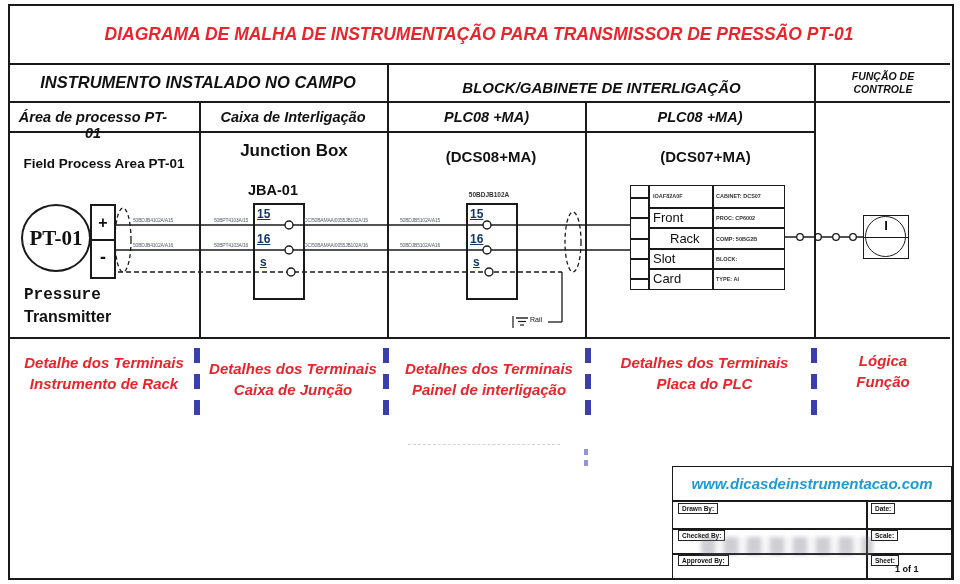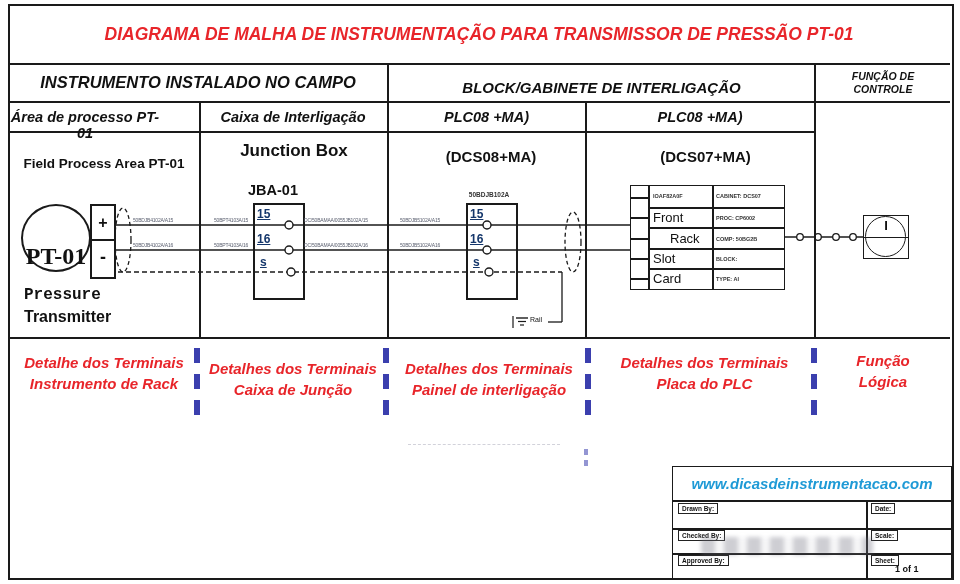--- a/index.html
+++ b/index.html
@@ -70,29 +70,29 @@
 <div class="abs vl" style="left:814px;top:64px;height:274px;"></div>
 <div class="abs vl" style="left:199px;top:102px;height:236px;"></div>
 <div class="abs vl" style="left:585px;top:102px;height:236px;"></div>
 
 <div class="abs bi red ctr" style="left:8px;top:24px;width:942px;font-size:17.5px;">DIAGRAMA DE MALHA DE INSTRUMENTAÇÃO PARA TRANSMISSOR DE PRESSÃO PT-01</div>
 
 <div class="abs bi ctr" style="left:8px;top:73px;width:380px;font-size:16.5px;">INSTRUMENTO INSTALADO NO CAMPO</div>
 <div class="abs bi ctr" style="left:388px;top:79px;width:427px;font-size:15px;">BLOCK/GABINETE DE INTERLIGAÇÃO</div>
 <div class="abs bi ctr" style="left:838px;top:70px;width:90px;font-size:10.5px;line-height:13px;">FUNÇÃO DE CONTROLE</div>
 
-<div class="abs bi ctr" style="left:8px;top:109px;width:154px;font-size:14.5px;">Área de processo PT-01</div>
+<div class="abs bi ctr" style="left:8px;top:109px;width:154px;font-size:14.5px;padding-left:8px;">Área de processo PT-01</div>
 <div class="abs bi ctr" style="left:200px;top:109px;width:186px;font-size:14.5px;">Caixa de Interligação</div>
 <div class="abs bi ctr" style="left:388px;top:109px;width:197px;font-size:14.5px;">PLC08 +MA)</div>
 <div class="abs bi ctr" style="left:586px;top:109px;width:228px;font-size:14.5px;">PLC08 +MA)</div>
 
 <div class="abs b ctr" style="left:12px;top:156px;width:184px;font-size:13.5px;">Field Process Area PT-01</div>
 <div class="abs" style="left:21px;top:204px;width:66px;height:64px;border:2px solid #1a1a1a;border-radius:50%;
-     display:flex;align-items:flex-end;justify-content:center;background:#fff;
-     font-family:'Liberation Serif',serif;font-weight:bold;font-size:24px;">
+     display:flex;align-items:center;justify-content:center;background:#fff;
+     font-family:'Liberation Serif',serif;font-weight:bold;font-size:21px;">
   <span>PT-01</span>
 </div>
 <div class="abs box ctr" style="left:90px;top:204px;width:22px;height:33px;background:#fff;font-size:16px;font-weight:bold;line-height:33px;">
   <span>+</span>
 </div>
 <div class="abs box ctr" style="left:90px;top:239px;width:22px;height:36px;background:#fff;font-size:18px;font-weight:bold;line-height:32px;">
   <span>-</span>
 </div>
 <div class="abs b" style="left:24px;top:284px;font-size:16px;line-height:22px;">
   <span style="display:block;font-family:Liberation Mono, monospace;">Pressure</span>
@@ -164,22 +164,22 @@
 </div>
 <div class="abs footlab" style="left:394px;top:358px;width:190px;">
   <span>Detalhes dos Terminais</span>
   <span>Painel de interligação</span>
 </div>
 <div class="abs footlab" style="left:598px;top:352px;width:213px;">
   <span>Detalhes dos Terminais</span>
   <span>Placa do PLC</span>
 </div>
 <div class="abs footlab" style="left:823px;top:350px;width:120px;">
+  <span>Lógica</span>
   <span>Função</span>
-  <span>Lógica</span>
 </div>
 <div class="abs bluesep" style="left:194px;top:348px;height:78px;"></div>
 <div class="abs bluesep" style="left:383px;top:348px;height:78px;"></div>
 <div class="abs bluesep" style="left:585px;top:348px;height:78px;"></div>
 <div class="abs bluesep" style="left:811px;top:348px;height:78px;"></div>
 
 <div class="abs" style="left:408px;top:444px;width:152px;border-top:1px dashed #c7c7d2;opacity:.8;"></div>
 <div class="abs" style="left:584px;top:449px;width:4px;height:20px;opacity:.55;background:repeating-linear-gradient(180deg,#3b3fae 0 6px,transparent 6px 11px);"></div>
 
 <div class="abs" style="left:672px;top:466px;width:278px;height:111px;border:1.5px solid #1a1a1a;background:#fff;">

